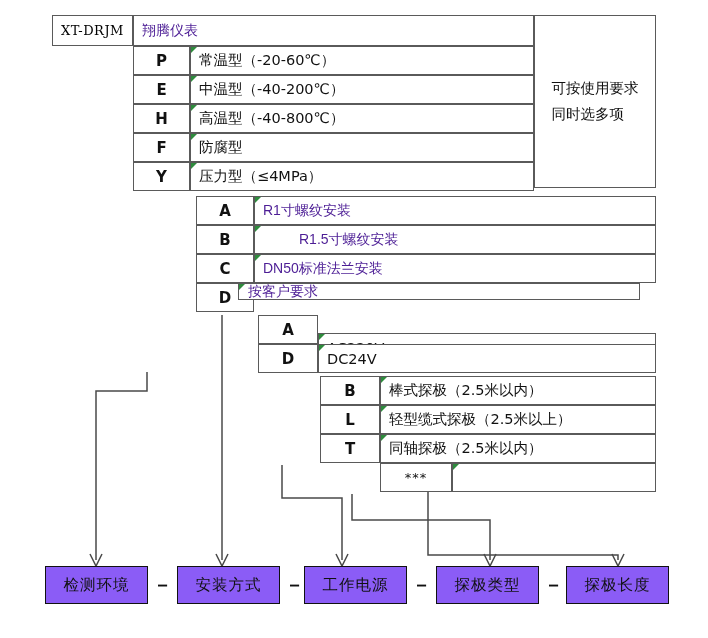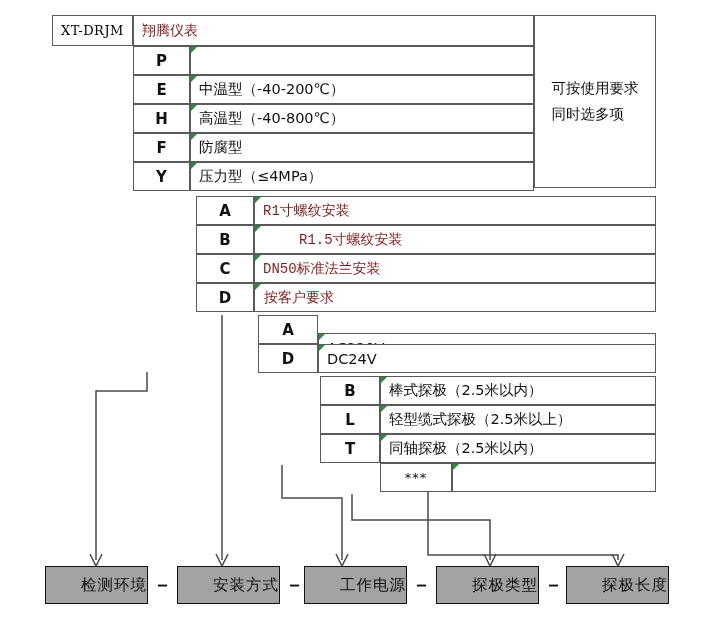--- a/index.html
+++ b/index.html
@@ -12,34 +12,34 @@
         border:1px solid #5a5a5a;background:#fff;
         display:flex;align-items:center;}
   .cell.center{justify-content:center;}
   .cell.left{justify-content:flex-start;padding-left:8px;}
   .code{font-family:"DejaVu Sans","Liberation Sans",sans-serif;
         font-size:15px;color:#111;font-weight:600;}
   .codeser{font-family:"DejaVu Serif","Liberation Serif",serif;
         font-size:13px;color:#000000;letter-spacing:.5px;}
   .desc{font-family:"DejaVu Sans","Liberation Sans",sans-serif;
         font-size:14.5px;color:#111;white-space:nowrap;}
-  .descser{font-family:Liberation Mono, monospace;
-        font-size:14px;color:#7f1d1d;white-space:nowrap;}
+  .descser{font-family:Liberation Sans, sans-serif;
+        font-size:14px;color:#4c1d95;white-space:nowrap;}
   .note{font-family:"DejaVu Sans","Liberation Sans",sans-serif;
         font-size:14.5px;color:#111;line-height:1.75;text-align:left;}
   .stars{font-family:"DejaVu Sans","Liberation Sans",sans-serif;
         font-size:13px;color:#111;letter-spacing:1px;}
 
   
   .gtick{position:absolute;width:6px;height:6px;background:#2e8b3d;
          clip-path:polygon(0 0,100% 0,0 100%);}
 
   
   .rbox{position:absolute;box-sizing:border-box;border:1.6px solid #111;
-        background:#a3a3a3;display:flex;align-items:center;justify-content:flex-end;}
+        background:#8b5cf6;display:flex;align-items:center;justify-content:center;}
   .rbox span{font-family:"DejaVu Sans","Liberation Sans",sans-serif;
         font-size:15.5px;color:#111;letter-spacing:1px;}
   .dash{position:absolute;font-family:"DejaVu Sans","Liberation Sans",sans-serif;
         font-size:19px;font-weight:700;color:#111;
         display:flex;align-items:center;justify-content:center;}
 
   svg#wires{position:absolute;left:0;top:0;width:708px;height:638px;
             pointer-events:none;}
 </style>
 </head>
@@ -58,20 +58,21 @@
     <div class="note">
       <div>可按使用要求</div>
       <div>同时选多项</div>
     </div>
   </div>
 
   <div class="cell center" style="left:133px;top:46px;width:57px;height:29px;">
     <span class="code">P</span>
   </div>
   <div class="cell left" style="left:190px;top:46px;width:344px;height:29px;">
+    <span class="desc">常温型（-20-60℃）</span>
     <i class="gtick" style="left:0;top:0;"></i>
   </div>
 
   <div class="cell center" style="left:133px;top:75px;width:57px;height:29px;">
     <span class="code">E</span>
   </div>
   <div class="cell left" style="left:190px;top:75px;width:344px;height:29px;text-align:center;">
     <span class="desc">中温型（-40-200℃）</span>
     <i class="gtick" style="left:0;top:0;"></i>
   </div>
@@ -120,21 +121,21 @@
     <span class="code">C</span>
   </div>
   <div class="cell left" style="left:254px;top:254px;width:402px;height:29px;">
     <span class="descser">DN50标准法兰安装</span>
     <i class="gtick" style="left:0;top:0;"></i>
   </div>
 
   <div class="cell center" style="left:196px;top:283px;width:58px;height:29px;">
     <span class="code">D</span>
   </div>
-  <div class="cell left" style="left:254px;top:283px;width:402px;height:29px;padding-left:9px;">
+  <div class="cell left" style="left:238px;top:283px;width:402px;height:17px;padding-left:9px;">
     <span class="descser">按客户要求</span>
     <i class="gtick" style="left:0;top:0;"></i>
   </div>
 
   <div class="cell center" style="left:258px;top:315px;width:60px;height:29px;">
     <span class="code">A</span>
   </div>
   <div class="cell left" style="left:318px;top:315px;width:338px;height:29px;margin-top:18px;">
     <span class="desc">AC220V</span>
     <i class="gtick" style="left:0;top:0;"></i>

